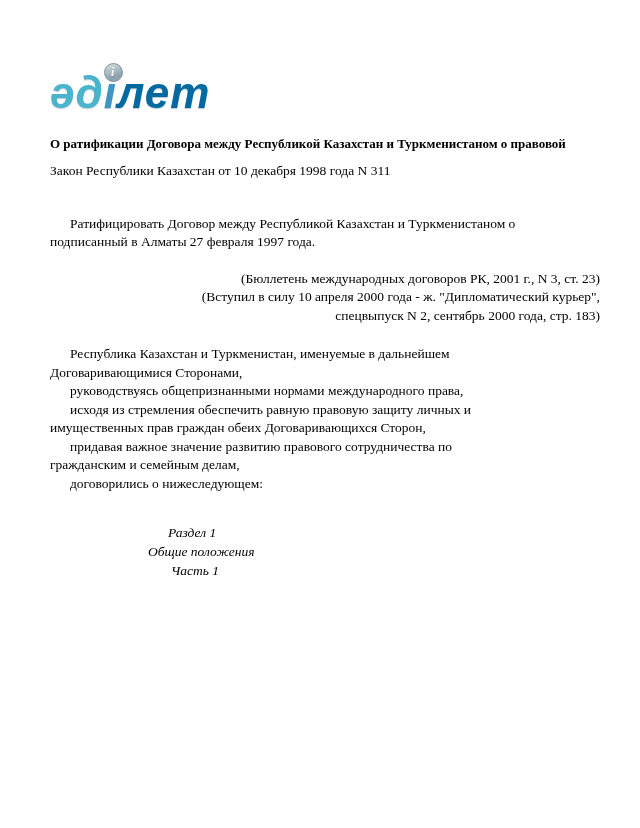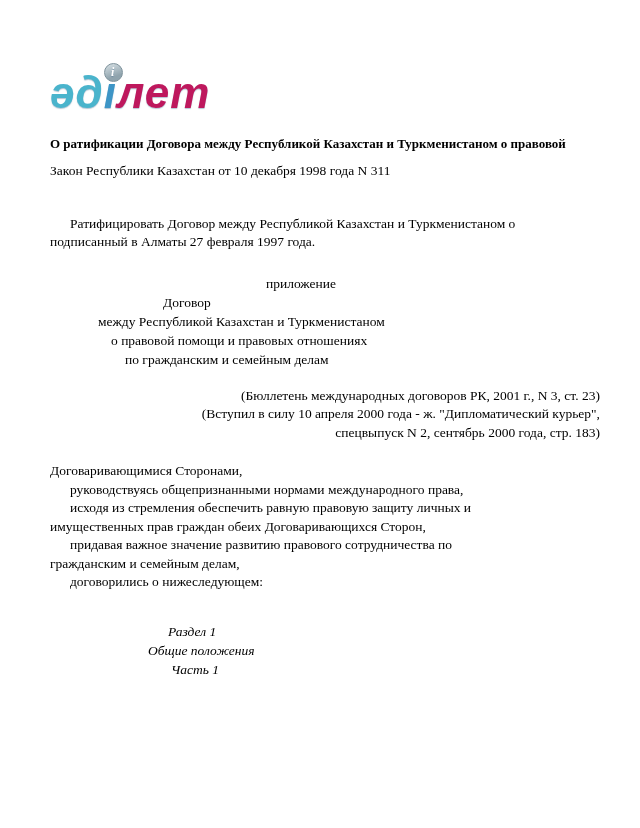--- a/index.html
+++ b/index.html
@@ -31,21 +31,21 @@
     position: relative;
     font-family: "Liberation Sans", sans-serif;
     font-style: italic;
     font-weight: bold;
     font-size: 44px;
     line-height: 54px;
     letter-spacing: 1px;
   }
   .logo .lp1 { color: #4ab4cc; text-shadow: 0 1px 1px rgba(40,90,130,.35); }
   .logo .lp2 { color: #3d95c6; position: relative; text-shadow: 0 1px 1px rgba(40,90,130,.35); }
-  .logo .lp3 { color: #be185d; text-shadow: 0 1px 1px rgba(40,90,130,.35); font-style: italic; }
+  .logo .lp3 { color: #0369a1; text-shadow: 0 1px 1px rgba(40,90,130,.35); font-style: italic; }
   .logo-dot {
     position: absolute;
     top: -5px;
     left: 0px;
     width: 17px;
     height: 17px;
     border-radius: 50%;
     background: linear-gradient(160deg, #d9e2e6 0%, #8fa3ad 70%);
     border: 1px solid #7e929c;
     color: #ffffff;
@@ -90,35 +90,29 @@
   </div>
 
   <div class="line">Закон Республики Казахстан от 10 декабря 1998 года N 311</div>
 
   <div class="body-para">
     <div class="line indent">Ратифицировать Договор между Республикой Казахстан и Туркменистаном о</div>
     <div class="line">подписанный в Алматы 27 февраля 1997 года.</div>
   </div>
 
 
-  <div class="annex">
-    <div class="line" style="padding-left:216px">приложение</div>
-    <div class="line" style="padding-left:113px">Договор</div>
-    <div class="line" style="padding-left:48px">между Республикой Казахстан и Туркменистаном</div>
-    <div class="line" style="padding-left:61px">о правовой помощи и правовых отношениях</div>
-    <div class="line" style="padding-left:75px">по гражданским и семейным делам</div>
-  </div>
 
   <div class="refs">
     <div class="line" style="padding-left:18px">(Бюллетень международных договоров РК, 2001 г., N 3, ст. 23)</div>
     <div class="line" style="padding-left:6px">(Вступил в силу 10 апреля 2000 года - ж. "Дипломатический курьер",</div>
     <div class="line" style="padding-left:43px">спецвыпуск N 2, сентябрь 2000 года, стр. 183)</div>
   </div>
 
   <div class="preamble">
+    <div class="line indent">Республика Казахстан и Туркменистан, именуемые в дальнейшем</div>
     <div class="line">Договаривающимися Сторонами,</div>
     <div class="line indent">руководствуясь общепризнанными нормами международного права,</div>
     <div class="line indent">исходя из стремления обеспечить равную правовую защиту личных и</div>
     <div class="line">имущественных прав граждан обеих Договаривающихся Сторон,</div>
     <div class="line indent">придавая важное значение развитию правового сотрудничества по</div>
     <div class="line">гражданским и семейным делам,</div>
     <div class="line indent">договорились о нижеследующем:</div>
   </div>
 
   <div class="section">

